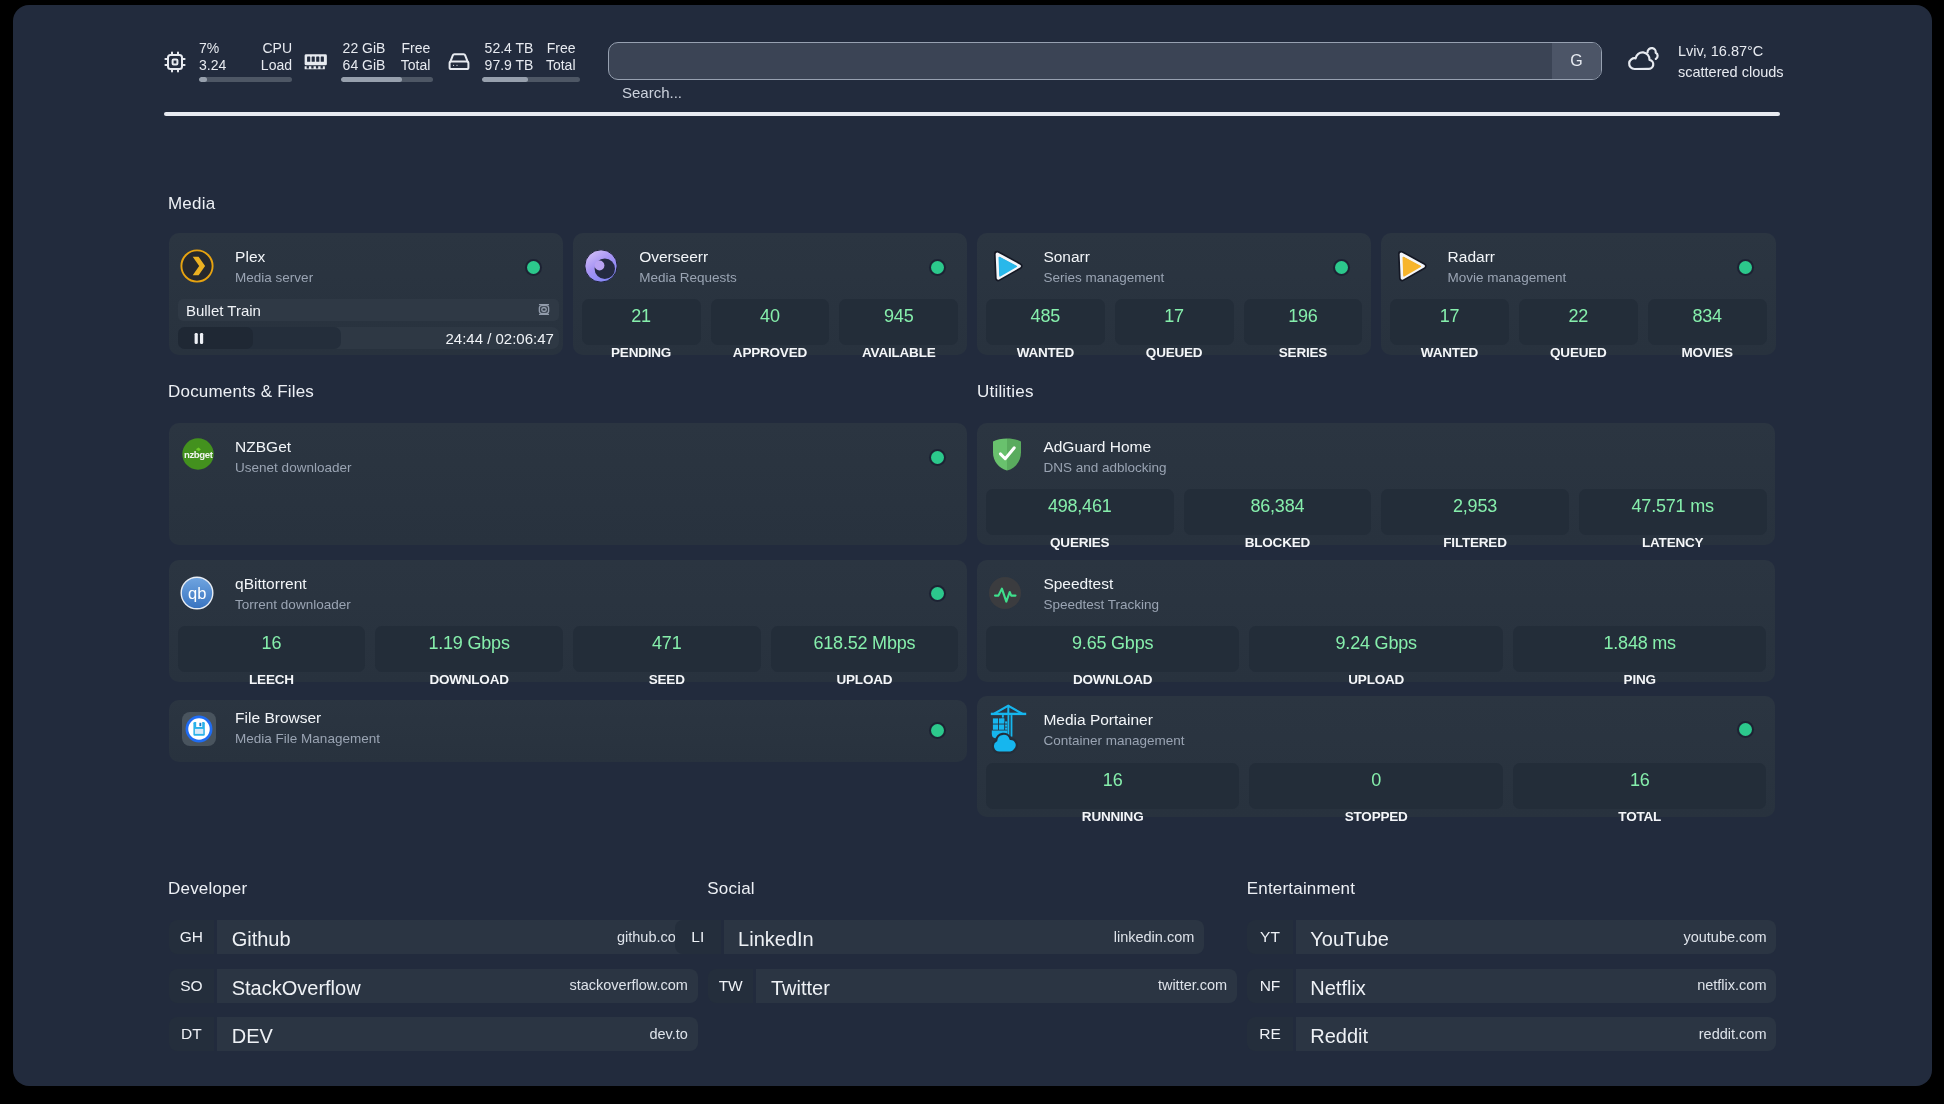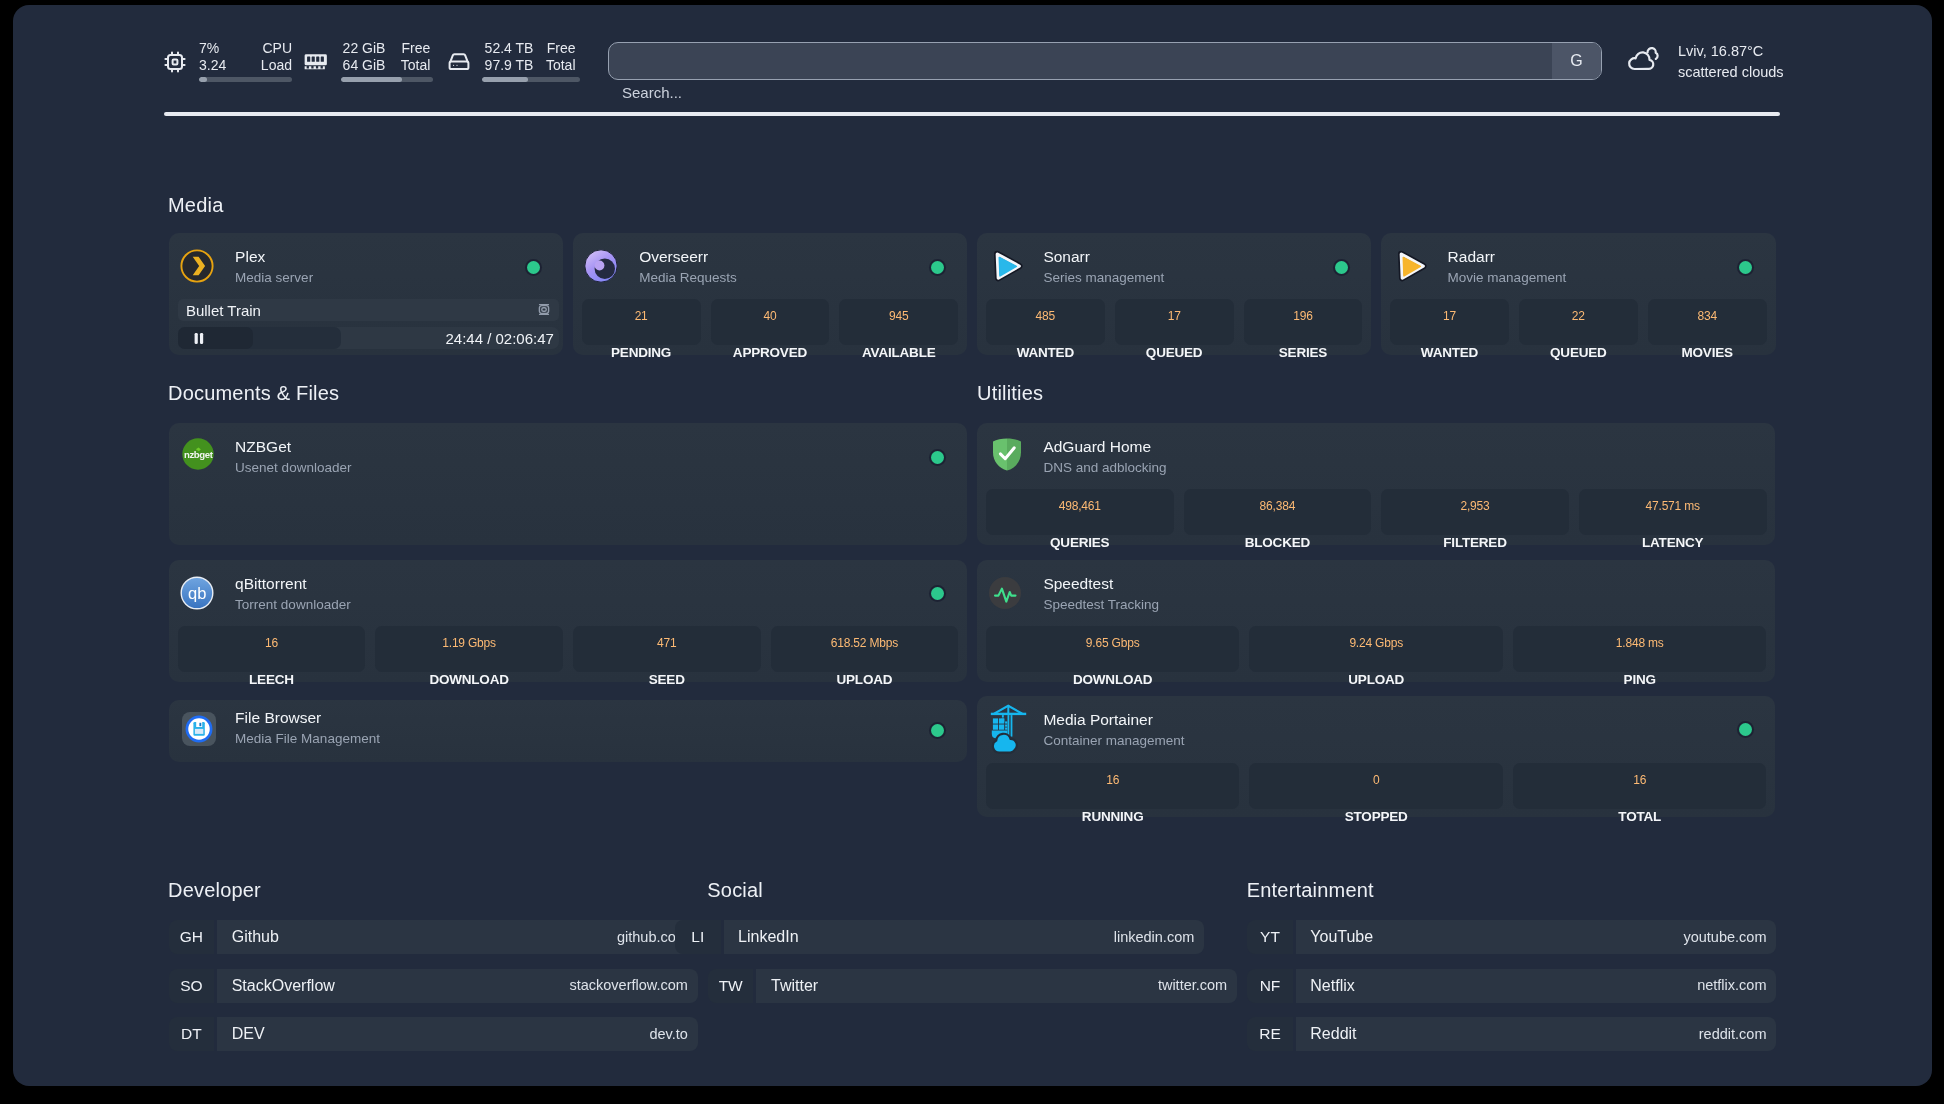--- a/index.html
+++ b/index.html
@@ -19,48 +19,48 @@
   .search { position:absolute; left:608px; top:42px; width:994px; height:38px;
     background:#3b4455; border:1.5px solid #97a1b1; border-radius:10px; }
   .search .ph { position:absolute; left:13px; top:10px; font-size:15px; color:#ccd2dd;margin-top:31px; }
   .search .g { position:absolute; right:0; top:0; bottom:0; width:49px; background:#4c5567;
     border-radius:0 8.5px 8.5px 0; color:#e8ecf2; font-size:16px; text-align:center; line-height:35px; }
 
   .wtxt { position:absolute; font-size:14.5px; line-height:21px; color:#e7eaf0; }
 
   .sep { position:absolute; left:164px; top:112px; width:1616px; height:3.5px; background:#e8ebf1; border-radius:2px; }
 
-  h2 { position:absolute; font-size:20px; font-weight:400; color:#edf0f5; letter-spacing:0.2px; }
+  h2 { position:absolute; font-size:17px; font-weight:400; color:#edf0f5; letter-spacing:0.2px; }
 
   
   .card { position:absolute; background:linear-gradient(180deg,#2b3541,#28323e); border-radius:10px; }
   .icon { position:absolute; left:11px; top:16px; width:34px; height:34px; }
   .title { position:absolute; left:66.5px; top:15px; font-size:15.5px; font-weight:500; color:#f2f5f8; }
   .sub   { position:absolute; left:66.5px; top:37px; font-size:13.5px; color:#9aa4b3; }
   .dot { position:absolute; right:23.5px; top:27.5px; width:13px; height:13px; border-radius:50%;
     background:#2cc88c; box-shadow:0 0 0 2px rgba(18,20,40,.55); }
   .stats { position:absolute; left:9px; right:9px; top:66px; height:46px; display:flex; gap:10px; }
   .stat { flex:1; background:#232d39; border-radius:7px; text-align:center; padding-top:7px; }
-  .stat .v { font-size:12px; line-height:20px; color:#fdba74; letter-spacing:-0.2px; }
+  .stat .v { font-size:18px; line-height:20px; color:#86efac; letter-spacing:-0.2px; }
   .stat .l { font-size:13.5px; line-height:16px; font-weight:700; color:#f4f6f9; letter-spacing:-0.2px; margin-top:19px; }
 
   
   .mrow1 { position:absolute; left:9.3px; top:65.4px; width:381px; height:22.4px; background:#2f3945; border-radius:5px;text-align:center; }
   .mrow1 .t { position:absolute; left:8px; top:3px; font-size:15px; color:#f0f3f7; }
   .mrow2 { position:absolute; left:9.3px; top:93.2px; width:381px; height:22.4px; background:#2e3844; border-radius:7px; overflow:hidden; }
   .mrow2 .fill { position:absolute; left:0; top:0; width:163px; height:22.4px; background:#242e3b; border-radius:0 7px 7px 0; }
   .mrow2 .fill2 { position:absolute; left:0; top:0; width:75px; height:22.4px; background:#1f2834; border-radius:0 7px 7px 0; }
   .mrow2 .time { position:absolute; right:5px; top:3px; font-size:15px; color:#f0f3f7; }
 
   
   .bk { position:absolute; width:529.3px; height:34px; }
   .bk .ab { position:absolute; left:0; top:0; width:45.6px; height:34px; background:#242e3c;
     border-radius:8px 0 0 8px; color:#eef1f6; font-size:15.5px; font-weight:500; text-align:center; line-height:34px; }
   .bk .mn { position:absolute; left:48.6px; right:0; top:0; height:34px; background:#2b3543; border-radius:0 8px 8px 0; }
-  .bk .nm { position:absolute; left:14.5px; top:8px; font-size:16px; font-weight:500; color:#eef1f5; }
+  .bk .nm { position:absolute; left:14.5px; top:8px; font-size:20px; font-weight:500; color:#eef1f5; }
   .bk .dm { position:absolute; right:10px; top:8.5px; font-size:14.5px; color:#dde2e9; }
 </style>
 </head>
 <body>
 <div class="panel"></div>
 
 <svg class="abs" style="left:163px;top:50px" width="24" height="24" viewBox="0 0 24 24" fill="none" stroke="#e7eaf0" stroke-width="2" stroke-linecap="round">
   <rect x="5" y="5" width="14" height="14" rx="2.5"></rect>
     <rect x="9.6" y="9.6" width="4.8" height="4.8" rx="1"></rect>
   <path d="M9 5V2.4M15 5V2.4M9 19v2.6M15 19v2.6M5 9H2.4M5 15H2.4M19 9h2.6M19 15h2.6"></path>

